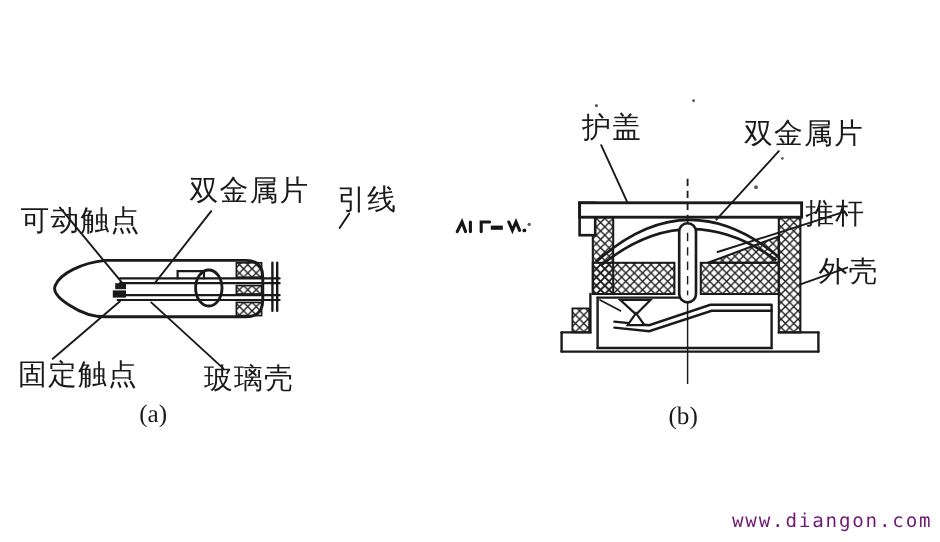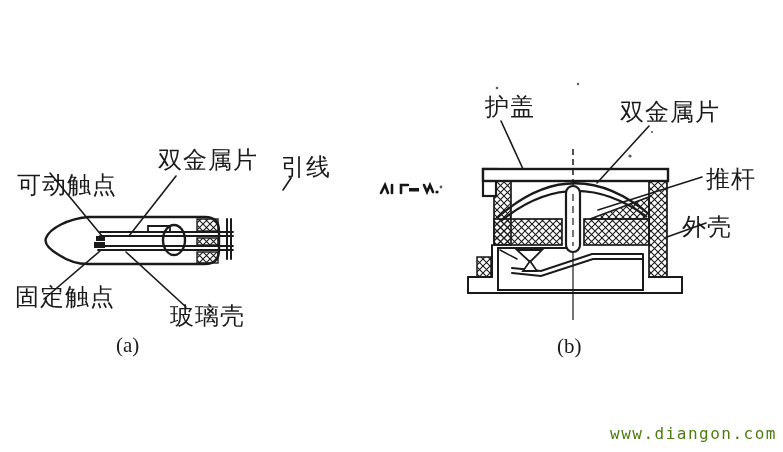--- a/index.html
+++ b/index.html
@@ -10,26 +10,26 @@
        letter-spacing:1px;white-space:nowrap;line-height:1.1;}
   .cap{position:absolute;font-family:"Liberation Serif",serif;font-size:21px;
        color:#1a1a1a;white-space:nowrap;}
   .watermark{position:absolute;right:6px;top:424px;
        font-family:"DejaVu Sans Mono",monospace;font-size:16px;
        letter-spacing:1.5px;color:#8f8f8f;}
   
   #lbl-a-movable{left:17px;top:132px;margin-top:40px;}
   #lbl-a-bimetal{left:158px;top:147px;}
   #lbl-a-lead{left:281px;top:154px;}
-  #lbl-a-fixed{left:15px;top:284px;text-align:right;}
+  #lbl-a-fixed{left:15px;top:300px;text-align:right;}
   #lbl-a-glass{left:170px;top:303px;}
   #cap-a{left:116px;top:333px;}
   #lbl-b-cover{left:485px;top:94px;}
   #lbl-b-bimetal{left:620px;top:99px;}
-  #lbl-b-rod{left:706px;top:166px;}
+  #lbl-b-rod{left:671px;top:166px;}
   #lbl-b-shell{left:682px;top:214px;}
   #cap-b{left:557px;top:334px;}
 </style>
 </head>
 <body>
 
 <div class="page">
 
   <svg width="783" height="452" viewBox="0 0 783 452">
     <defs>
@@ -165,14 +165,14 @@
   <div class="lbl" id="lbl-a-fixed">固定触点</div>
   <div class="lbl" id="lbl-a-glass">玻璃壳</div>
   <div class="cap" id="cap-a">(a)</div>
 
   <div class="lbl" id="lbl-b-cover">护盖</div>
   <div class="lbl" id="lbl-b-bimetal">双金属片</div>
   <div class="lbl" id="lbl-b-rod">推杆</div>
   <div class="lbl" id="lbl-b-shell">外壳</div>
   <div class="cap" id="cap-b">(b)</div>
 
-  <div class="watermark" style="color: #4d7c0f;">www.diangon.com</div>
+  <div class="watermark" style="color: #701a75;">www.diangon.com</div>
 </div>
 
 </body></html>

